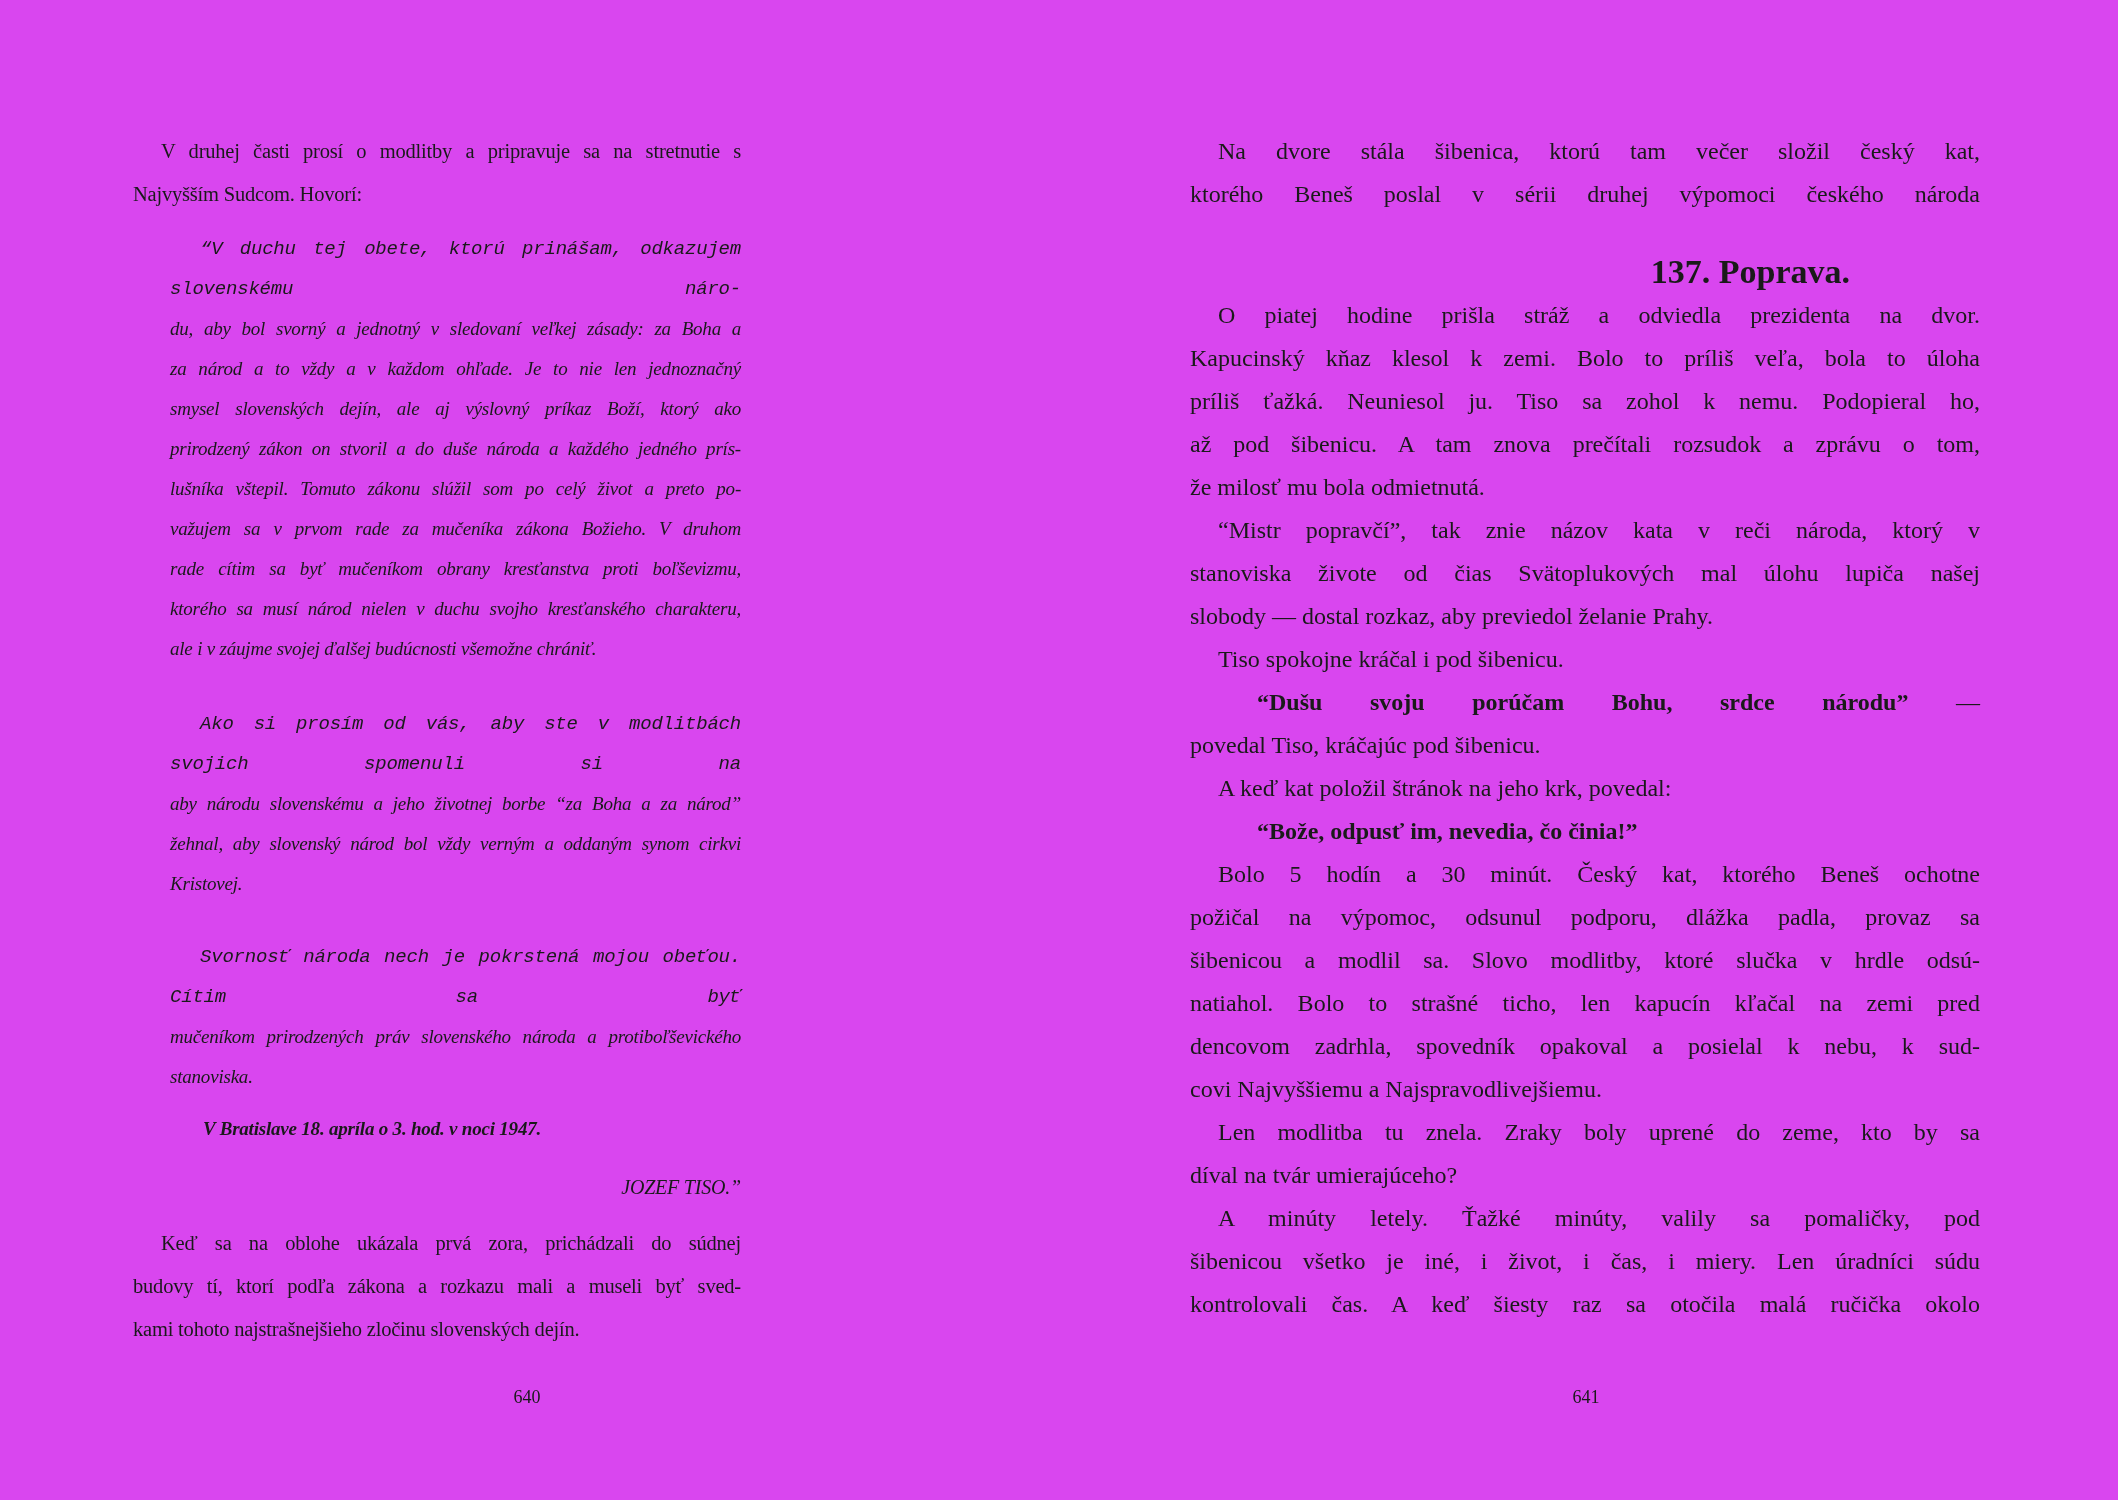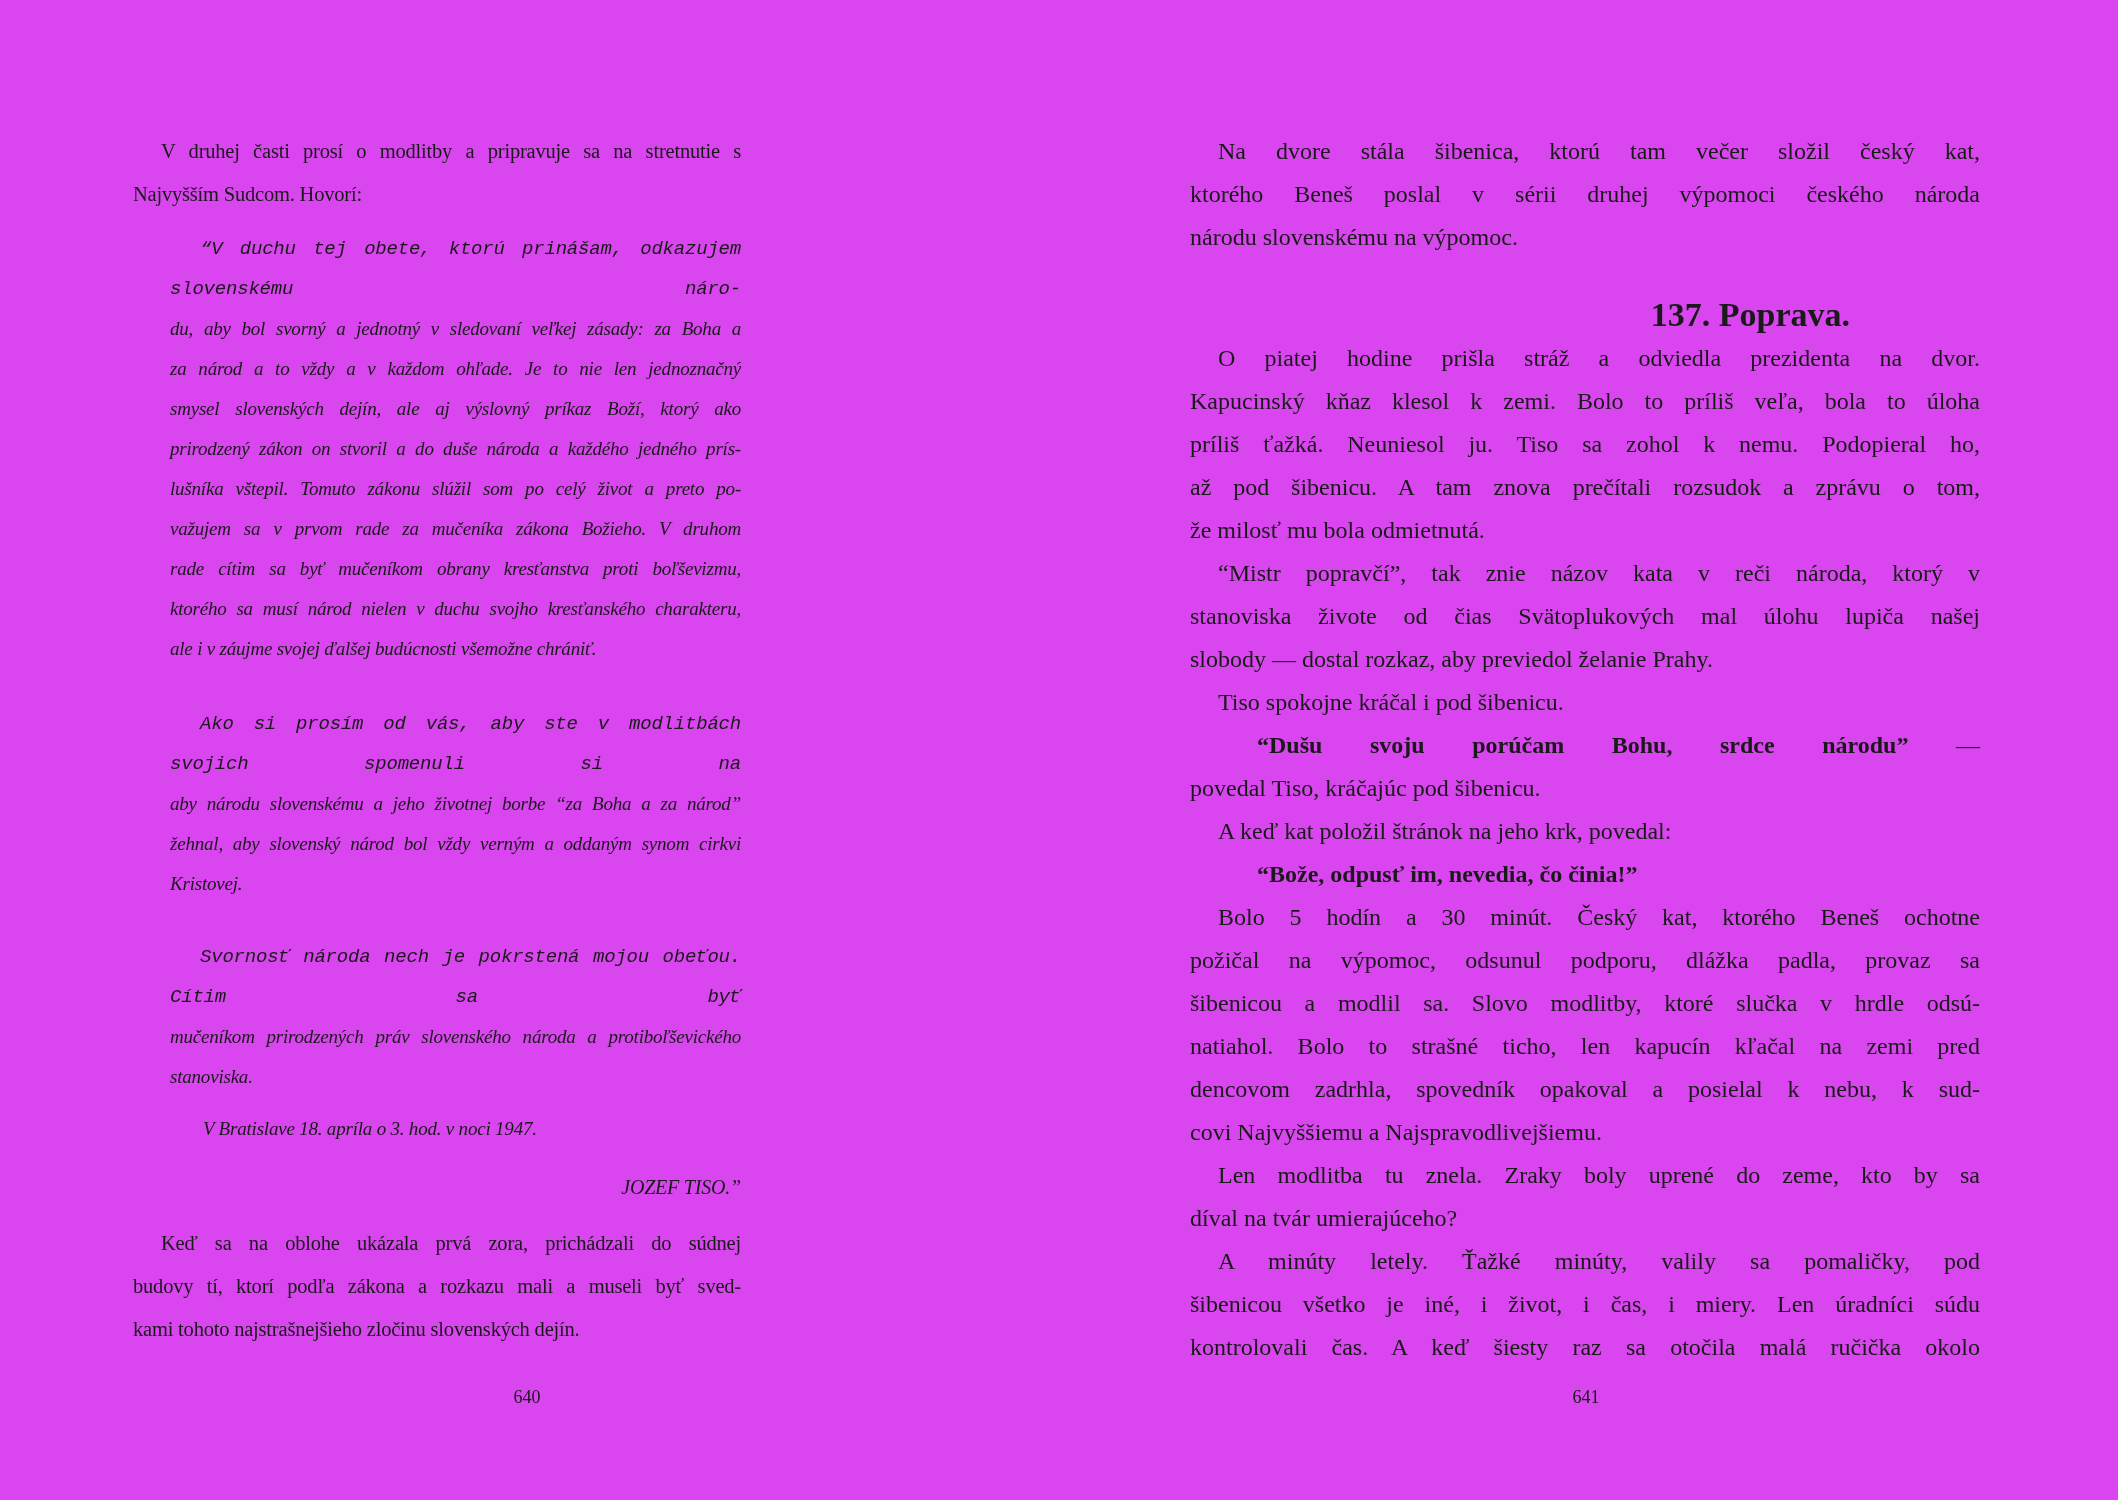--- a/index.html
+++ b/index.html
@@ -18,21 +18,21 @@
   .block .line:first-child{text-indent:28px;}
   .line{display:block;text-align:left;}
   .line.j{text-align:justify;text-align-last:justify;}
   .b{font-weight:bold;margin-left:39px;}
   
   .quote{font-style:italic;font-size:19px;line-height:40px;margin-left:37px;width:571px;}
   .quote .line:first-child{text-indent:30px;font-family:Liberation Mono, monospace;}
   #q1{margin-top:13px;}
   #q2{margin-top:35px;}
   #q3{margin-top:33px;}
-  .dateline{font-style:italic;font-size:19px;line-height:40px;margin-top:12px;margin-left:70px;}
+  .dateline{font-style:italic;font-size:19px;line-height:40px;margin-top:12px;margin-left:70px;font-weight:bold;}
   .signature{font-style:italic;font-size:20px;line-height:40px;margin-top:18px;text-align:right;}
   #closing{margin-top:15px;}
   
   .chapter-heading{
     font-weight:bold;font-size:34px;line-height:44px;
     text-align:right;padding-right:130px;margin-top:34px;
   }
   .pagenum{
     position:absolute;top:1387px;width:200px;
     text-align:center;font-size:18px;color:#1a1a1a;
@@ -80,21 +80,20 @@
         <div class="line j"><span>budovy tí, ktorí podľa zákona a rozkazu mali a museli byť sved-</span></div>
         <div class="line"><span>kami tohoto najstrašnejšieho zločinu slovenských dejín.</span></div>
       </div>
   </div>
   <div class="pagenum" id="pagenum-left">640</div>
 
   <div class="page-col right-col">
     <div class="block">
         <div class="line j"><span>Na dvore stála šibenica, ktorú tam večer složil český kat,</span></div>
         <div class="line j"><span>ktorého Beneš poslal v sérii druhej výpomoci českého národa</span></div>
-        <div class="line"><span>národu slovenskému na výpomoc.</span></div>
       </div>
     <div class="chapter-heading">137. Poprava.</div>
     <div class="block">
         <div class="line j"><span>O piatej hodine prišla stráž a odviedla prezidenta na dvor.</span></div>
         <div class="line j"><span>Kapucinský kňaz klesol k zemi. Bolo to príliš veľa, bola to úloha</span></div>
         <div class="line j"><span>príliš ťažká. Neuniesol ju. Tiso sa zohol k nemu. Podopieral ho,</span></div>
         <div class="line j"><span>až pod šibenicu. A tam znova prečítali rozsudok a zprávu o tom,</span></div>
         <div class="line"><span>že milosť mu bola odmietnutá.</span></div>
       </div>
     <div class="block">

